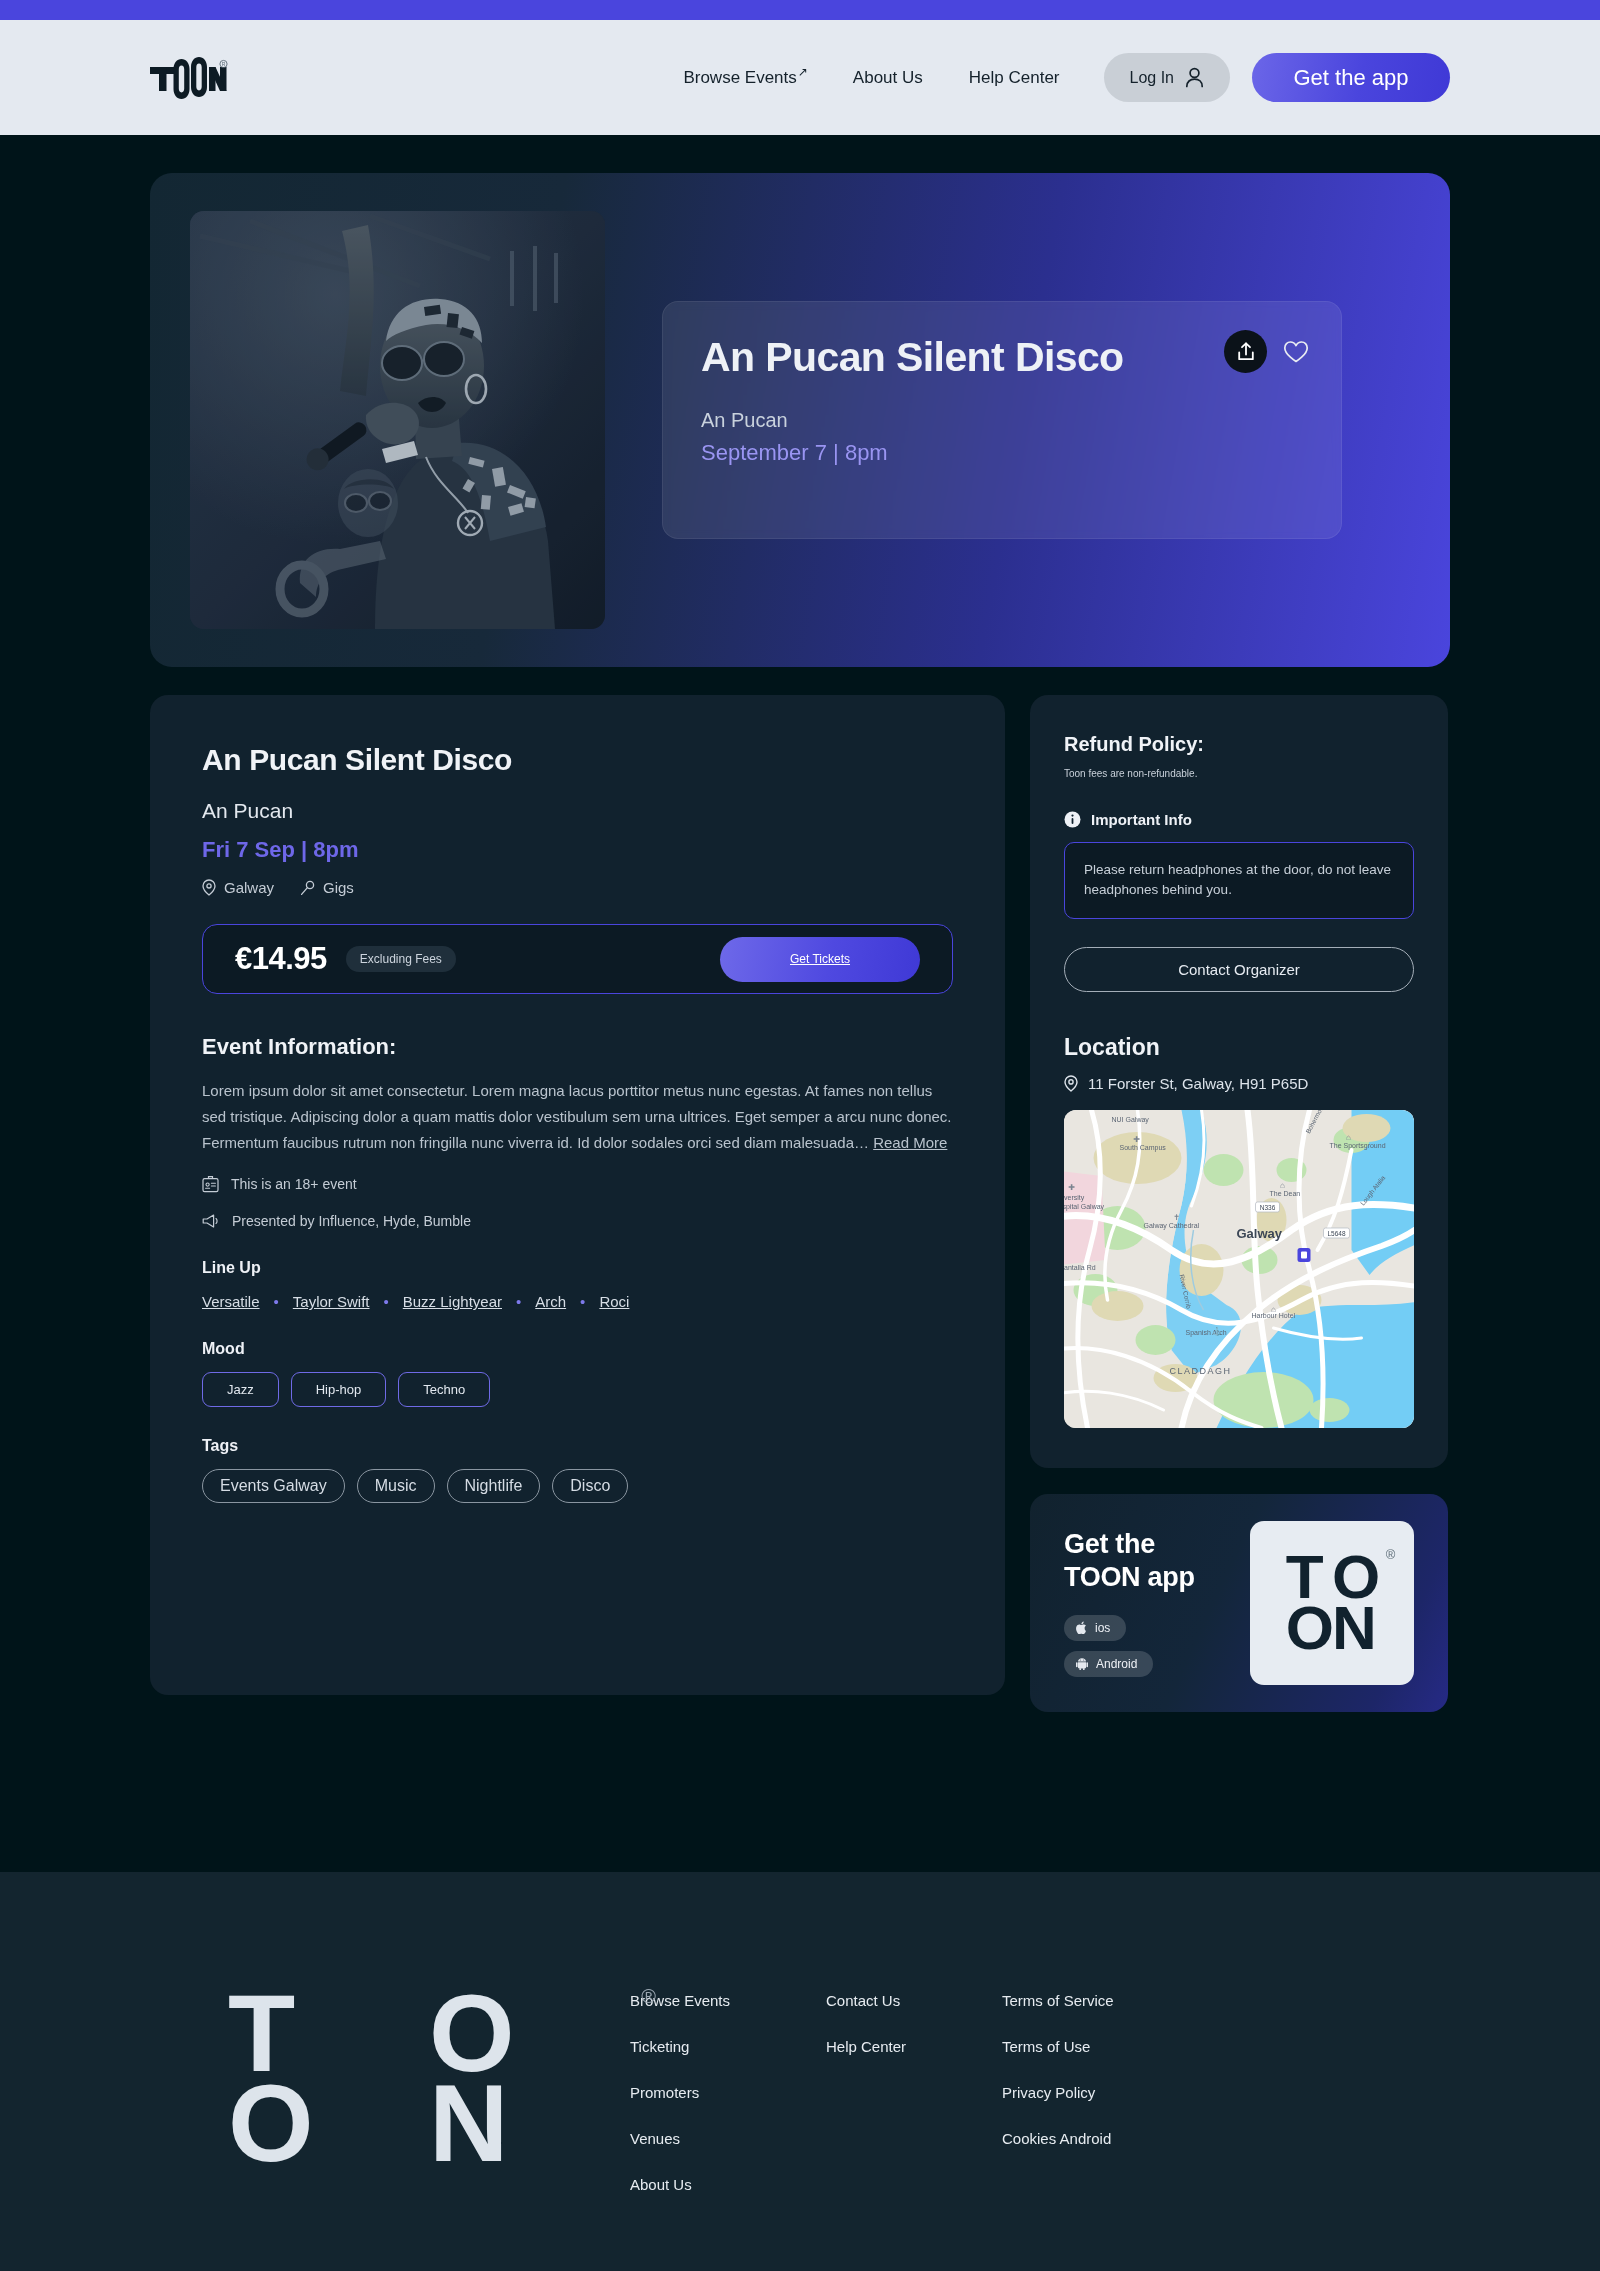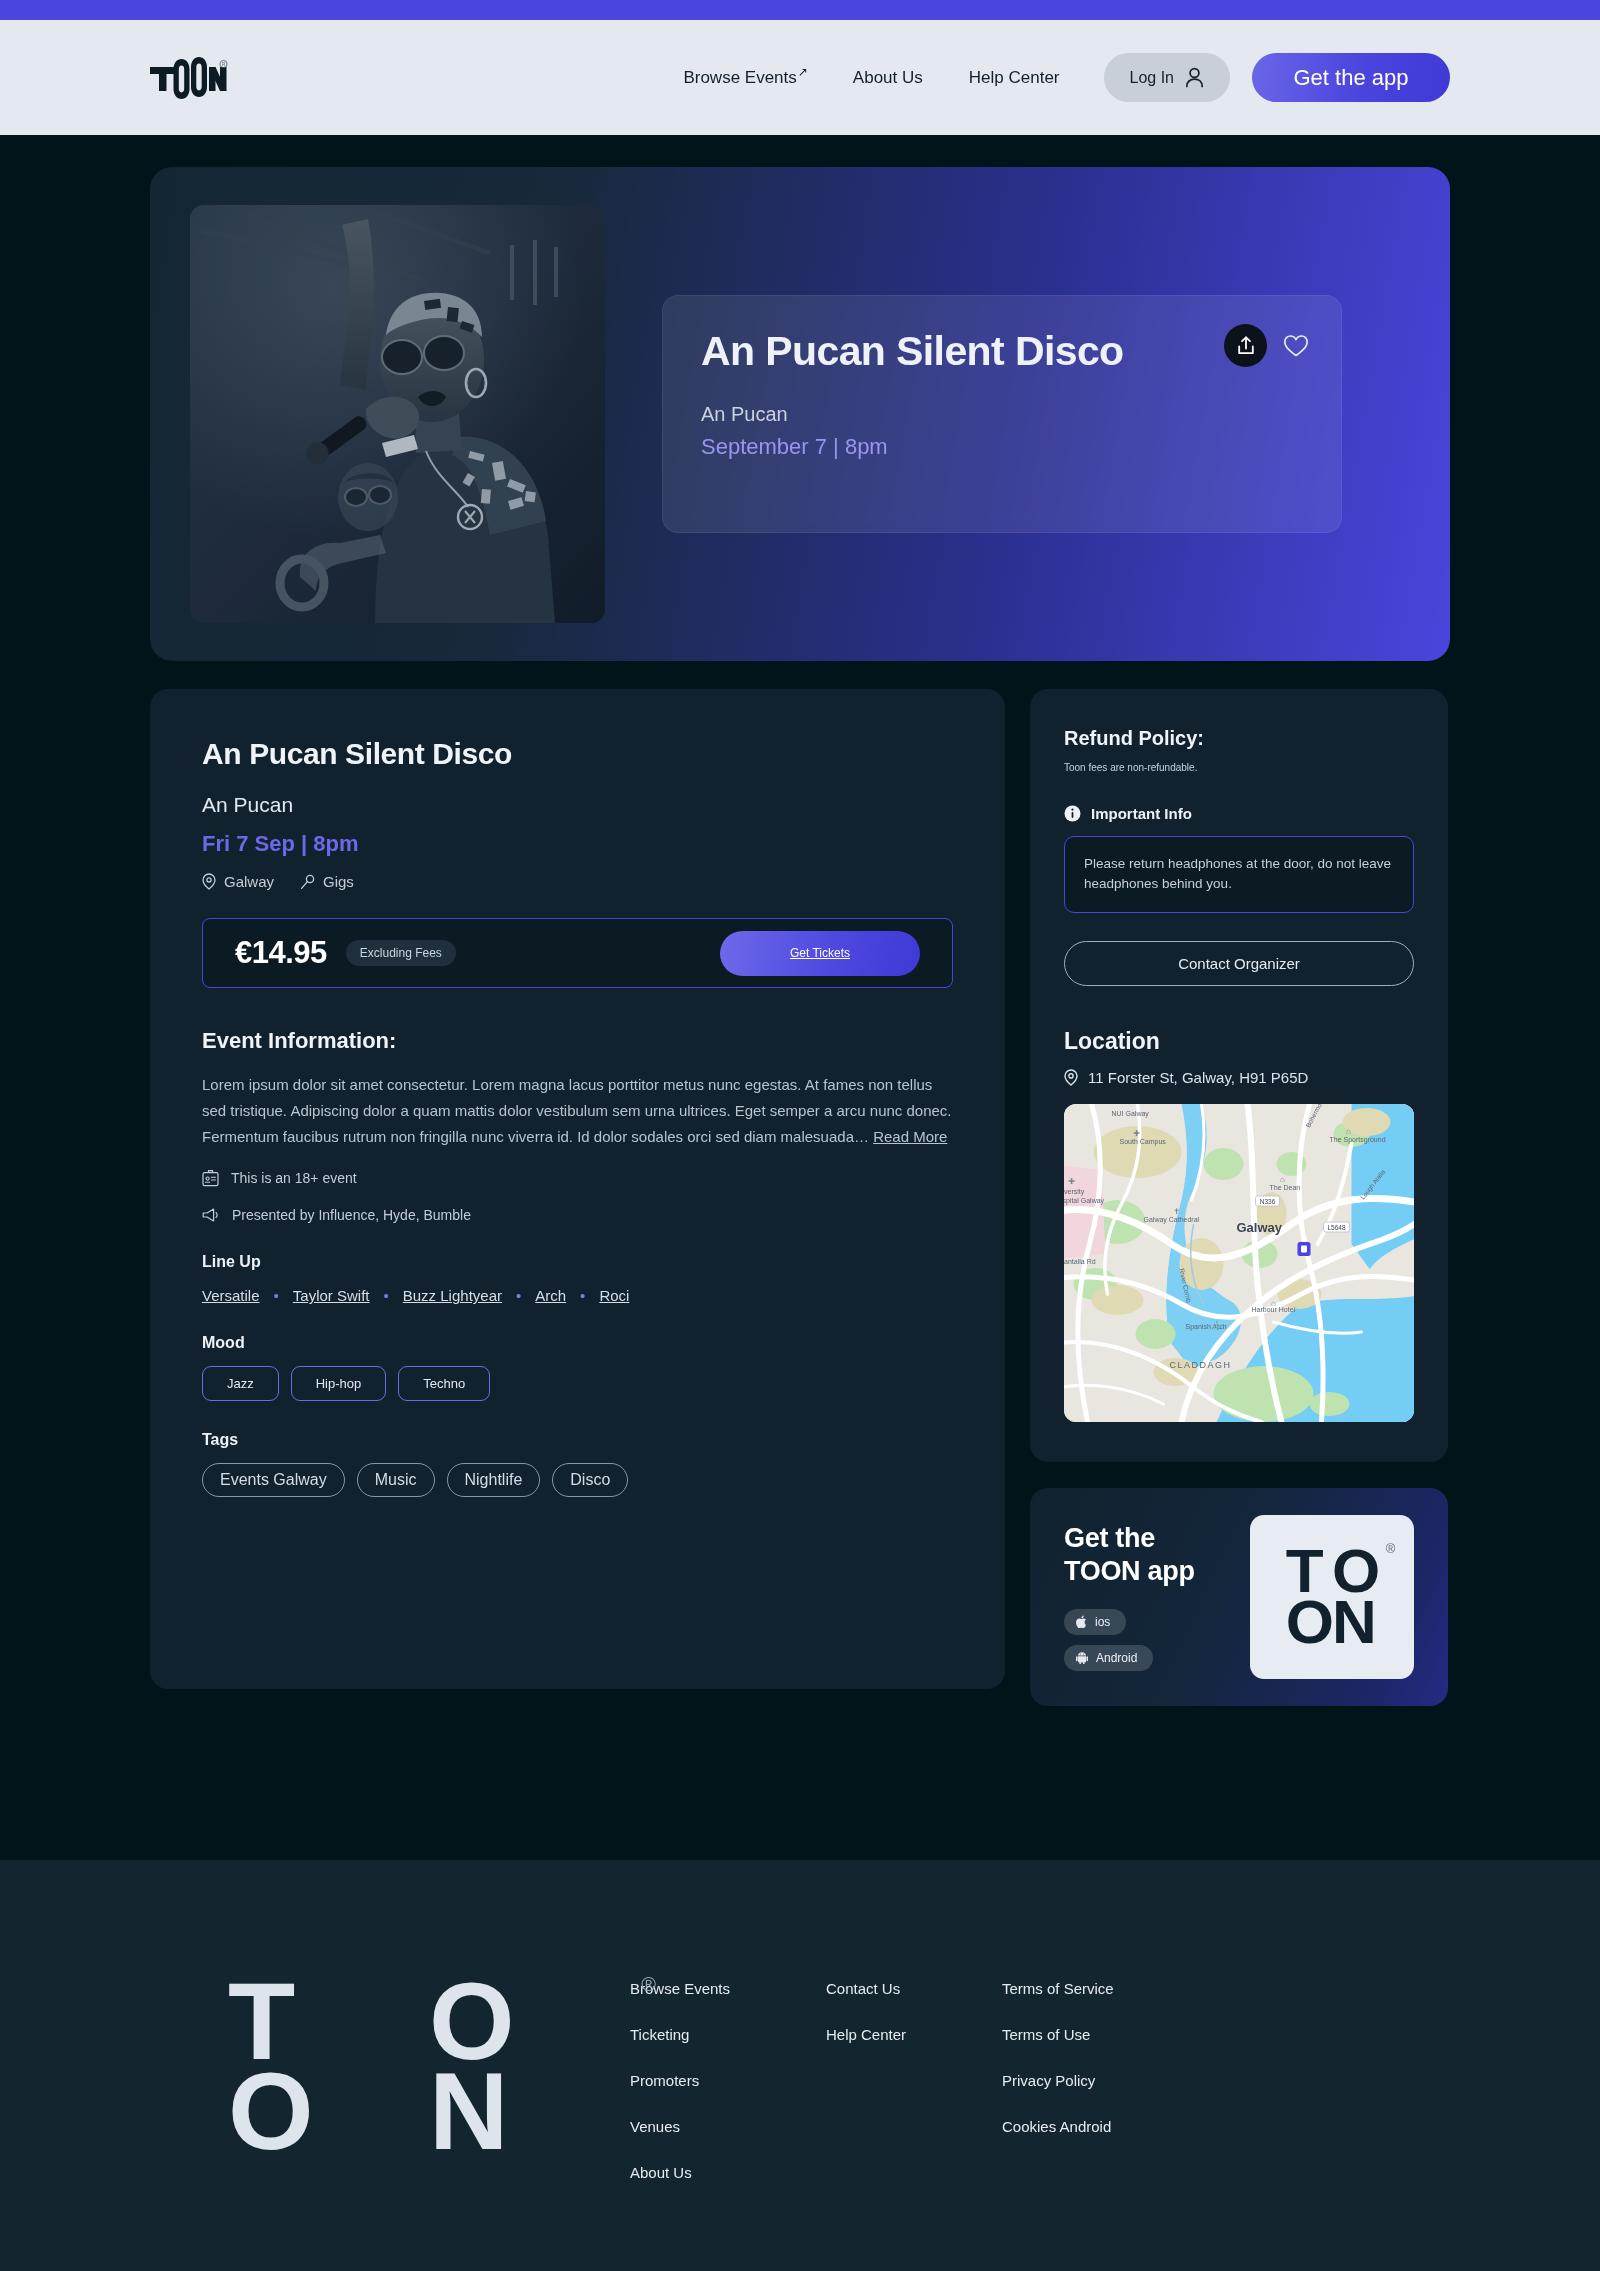--- a/index.html
+++ b/index.html
@@ -67,21 +67,21 @@
     height: 49px;
     width: 198px;
     color: #fff;
     font-size: 22px;
     cursor: pointer;
     font-family: inherit;
     display:flex; align-items:center; justify-content:center;
   }
 
   
-  .page { background: #001419; padding: 4px 150px; }
+  .page { background: #001419; padding: 10px 150px; }
   .inner { width: 1300px; margin: 0 auto; }
 
   
   .hero {
     margin-top: 28px;
     height: 494px;
     border-radius: 22px;
     background: linear-gradient(100deg, #132733 0%, #17293a 30%, #2b2f8f 66%, #4a45dd 100%);
     display: flex;
     align-items: center;
@@ -170,21 +170,21 @@
     letter-spacing: -0.4px;
   }
   .ev-venue { margin-top: 22px; font-size: 21px; color: #e3e8ee; font-weight: 500; }
   .ev-date  { margin-top: 14px; font-size: 22px; color: #6e67e8; font-weight: 600; }
   .ev-meta  { margin-top: 16px; display: flex; align-items: center; gap: 26px; font-size: 15px; color: #c4ccd5; }
   .ev-meta .m { display: flex; align-items: center; gap: 8px; }
 
   .price-box {
     margin-top: 28px;
     border: 1px solid #4a45dd;
-    border-radius: 8px;
+    border-radius: 15px;
     height: 70px;
     background: #0c1a24;
     display: flex;
     align-items: center;
     padding: 0 32px;
     justify-content: space-between;
   }
   .price-left { display: flex; align-items: center; gap: 19px; }
   .price { font-size: 31px; color: #ffffff; font-weight: 600; letter-spacing: -0.5px; }
   .fees-pill {

